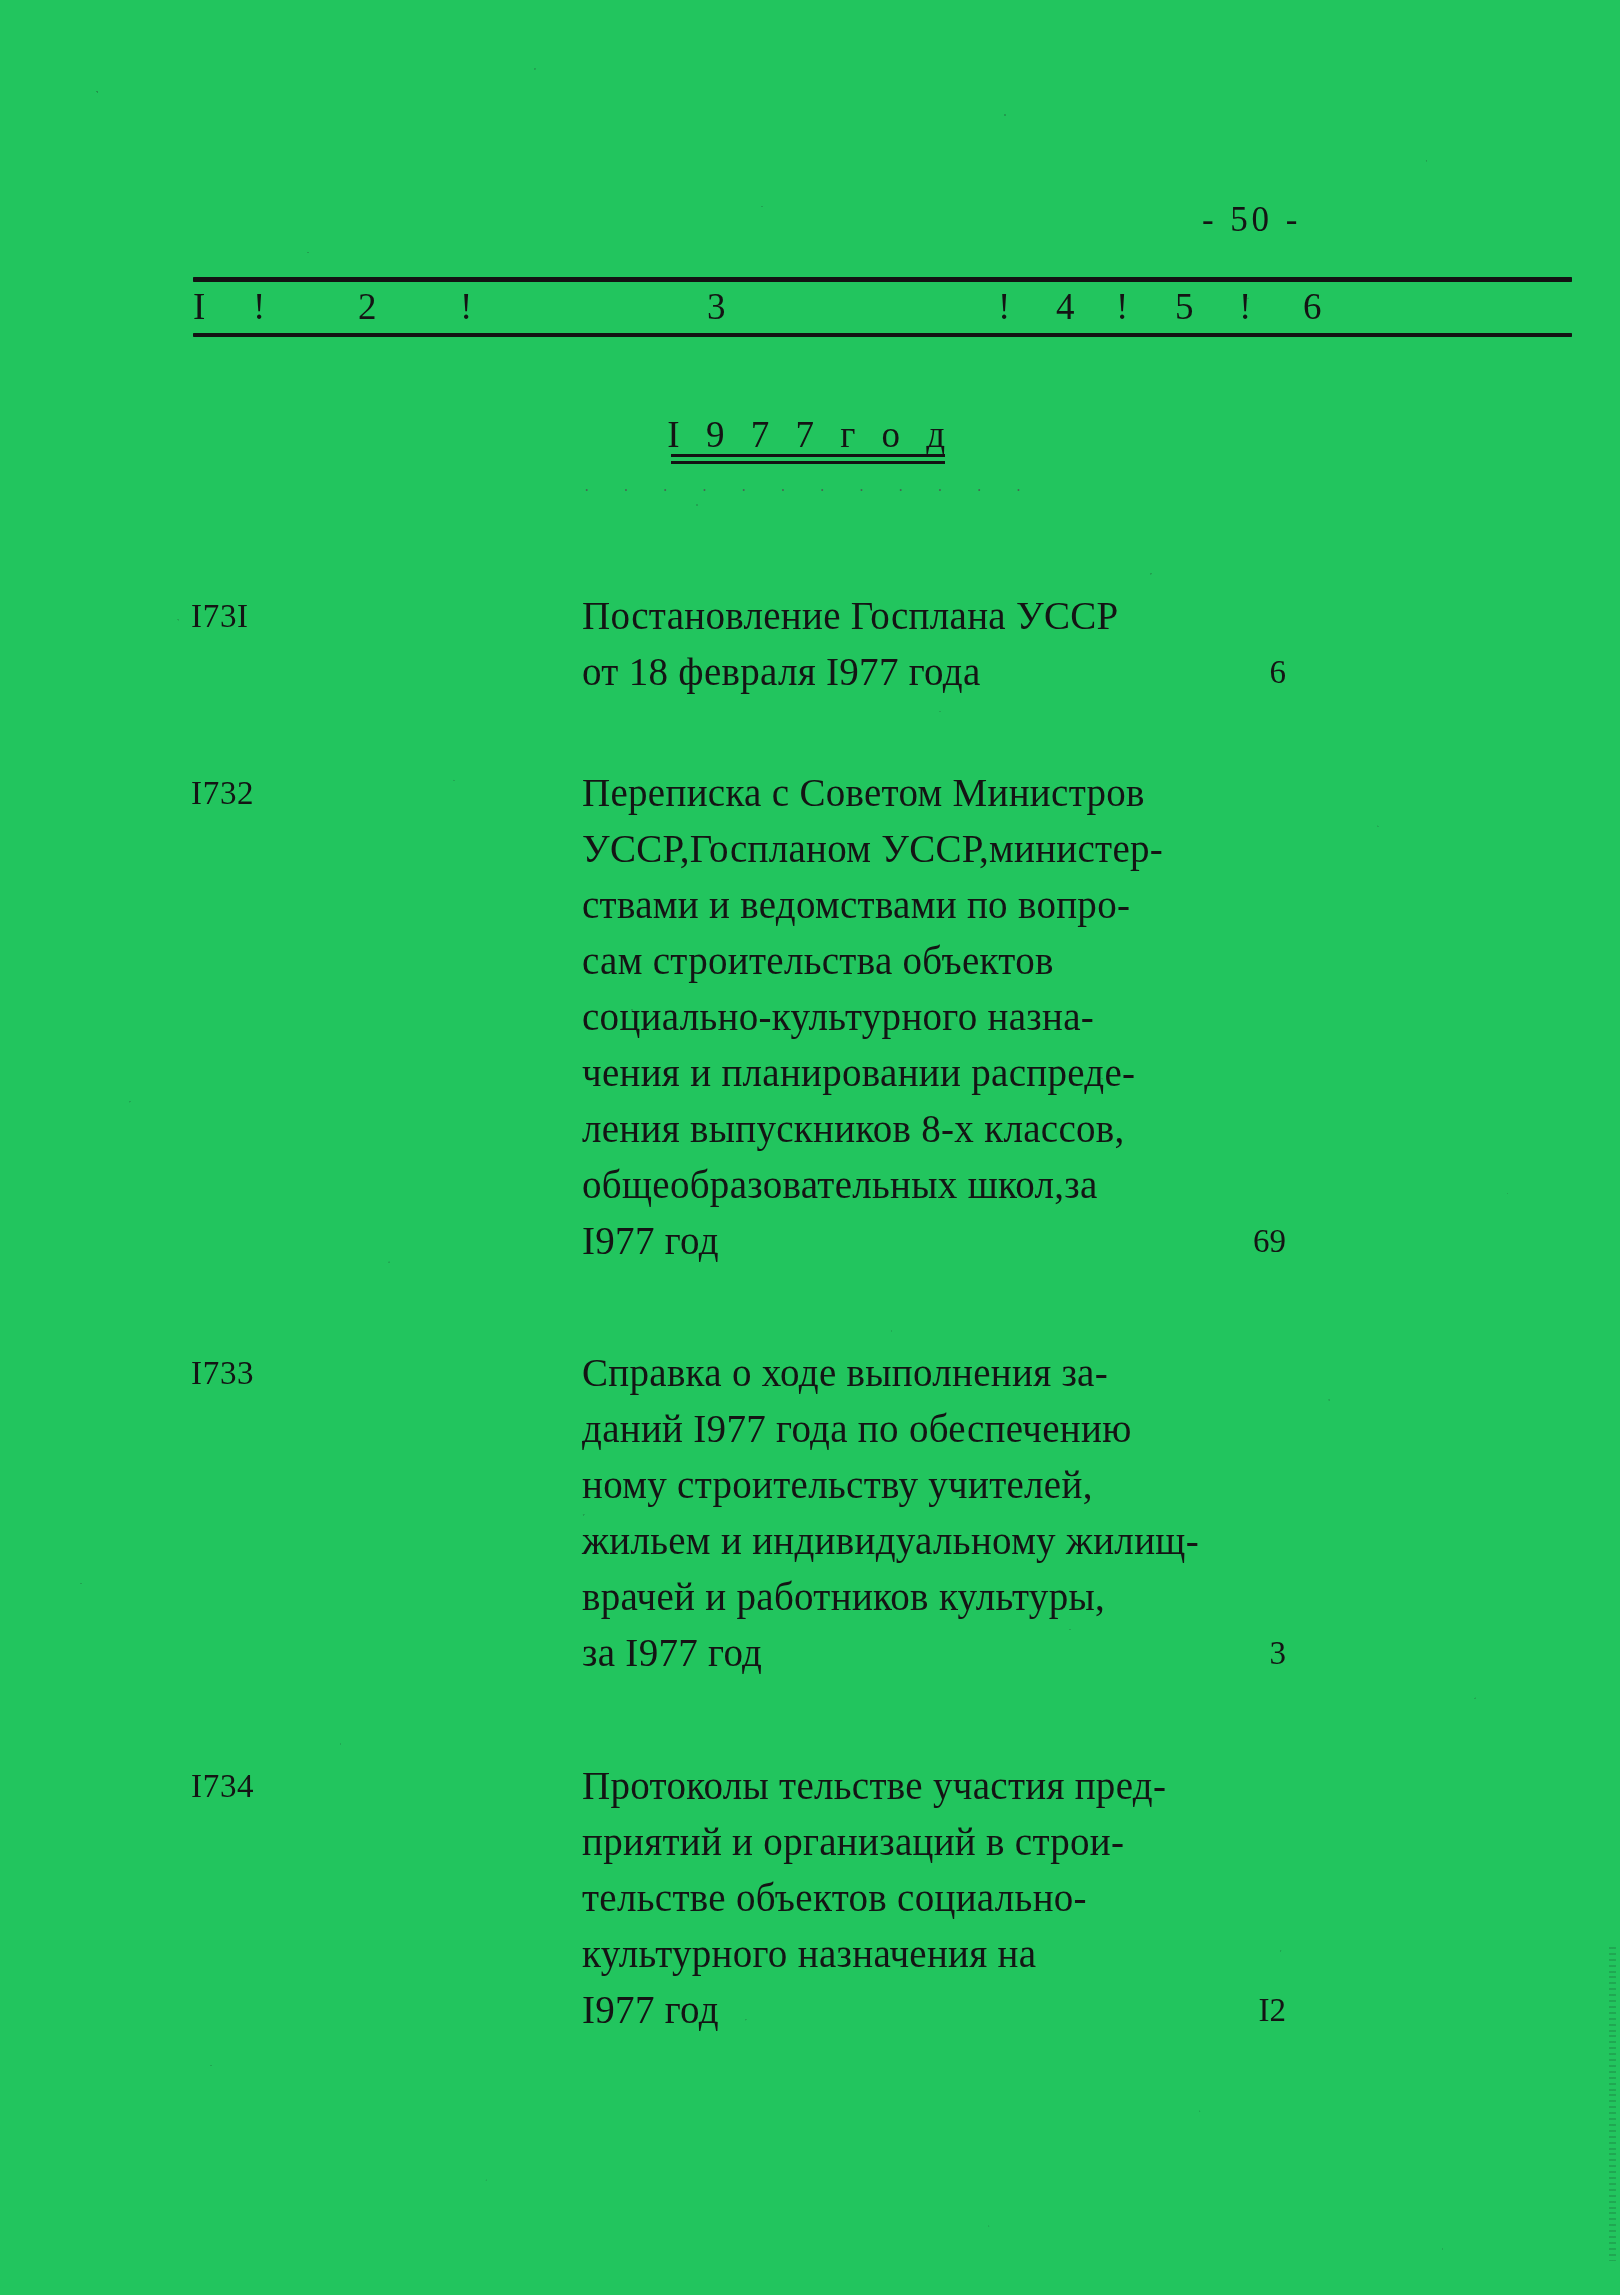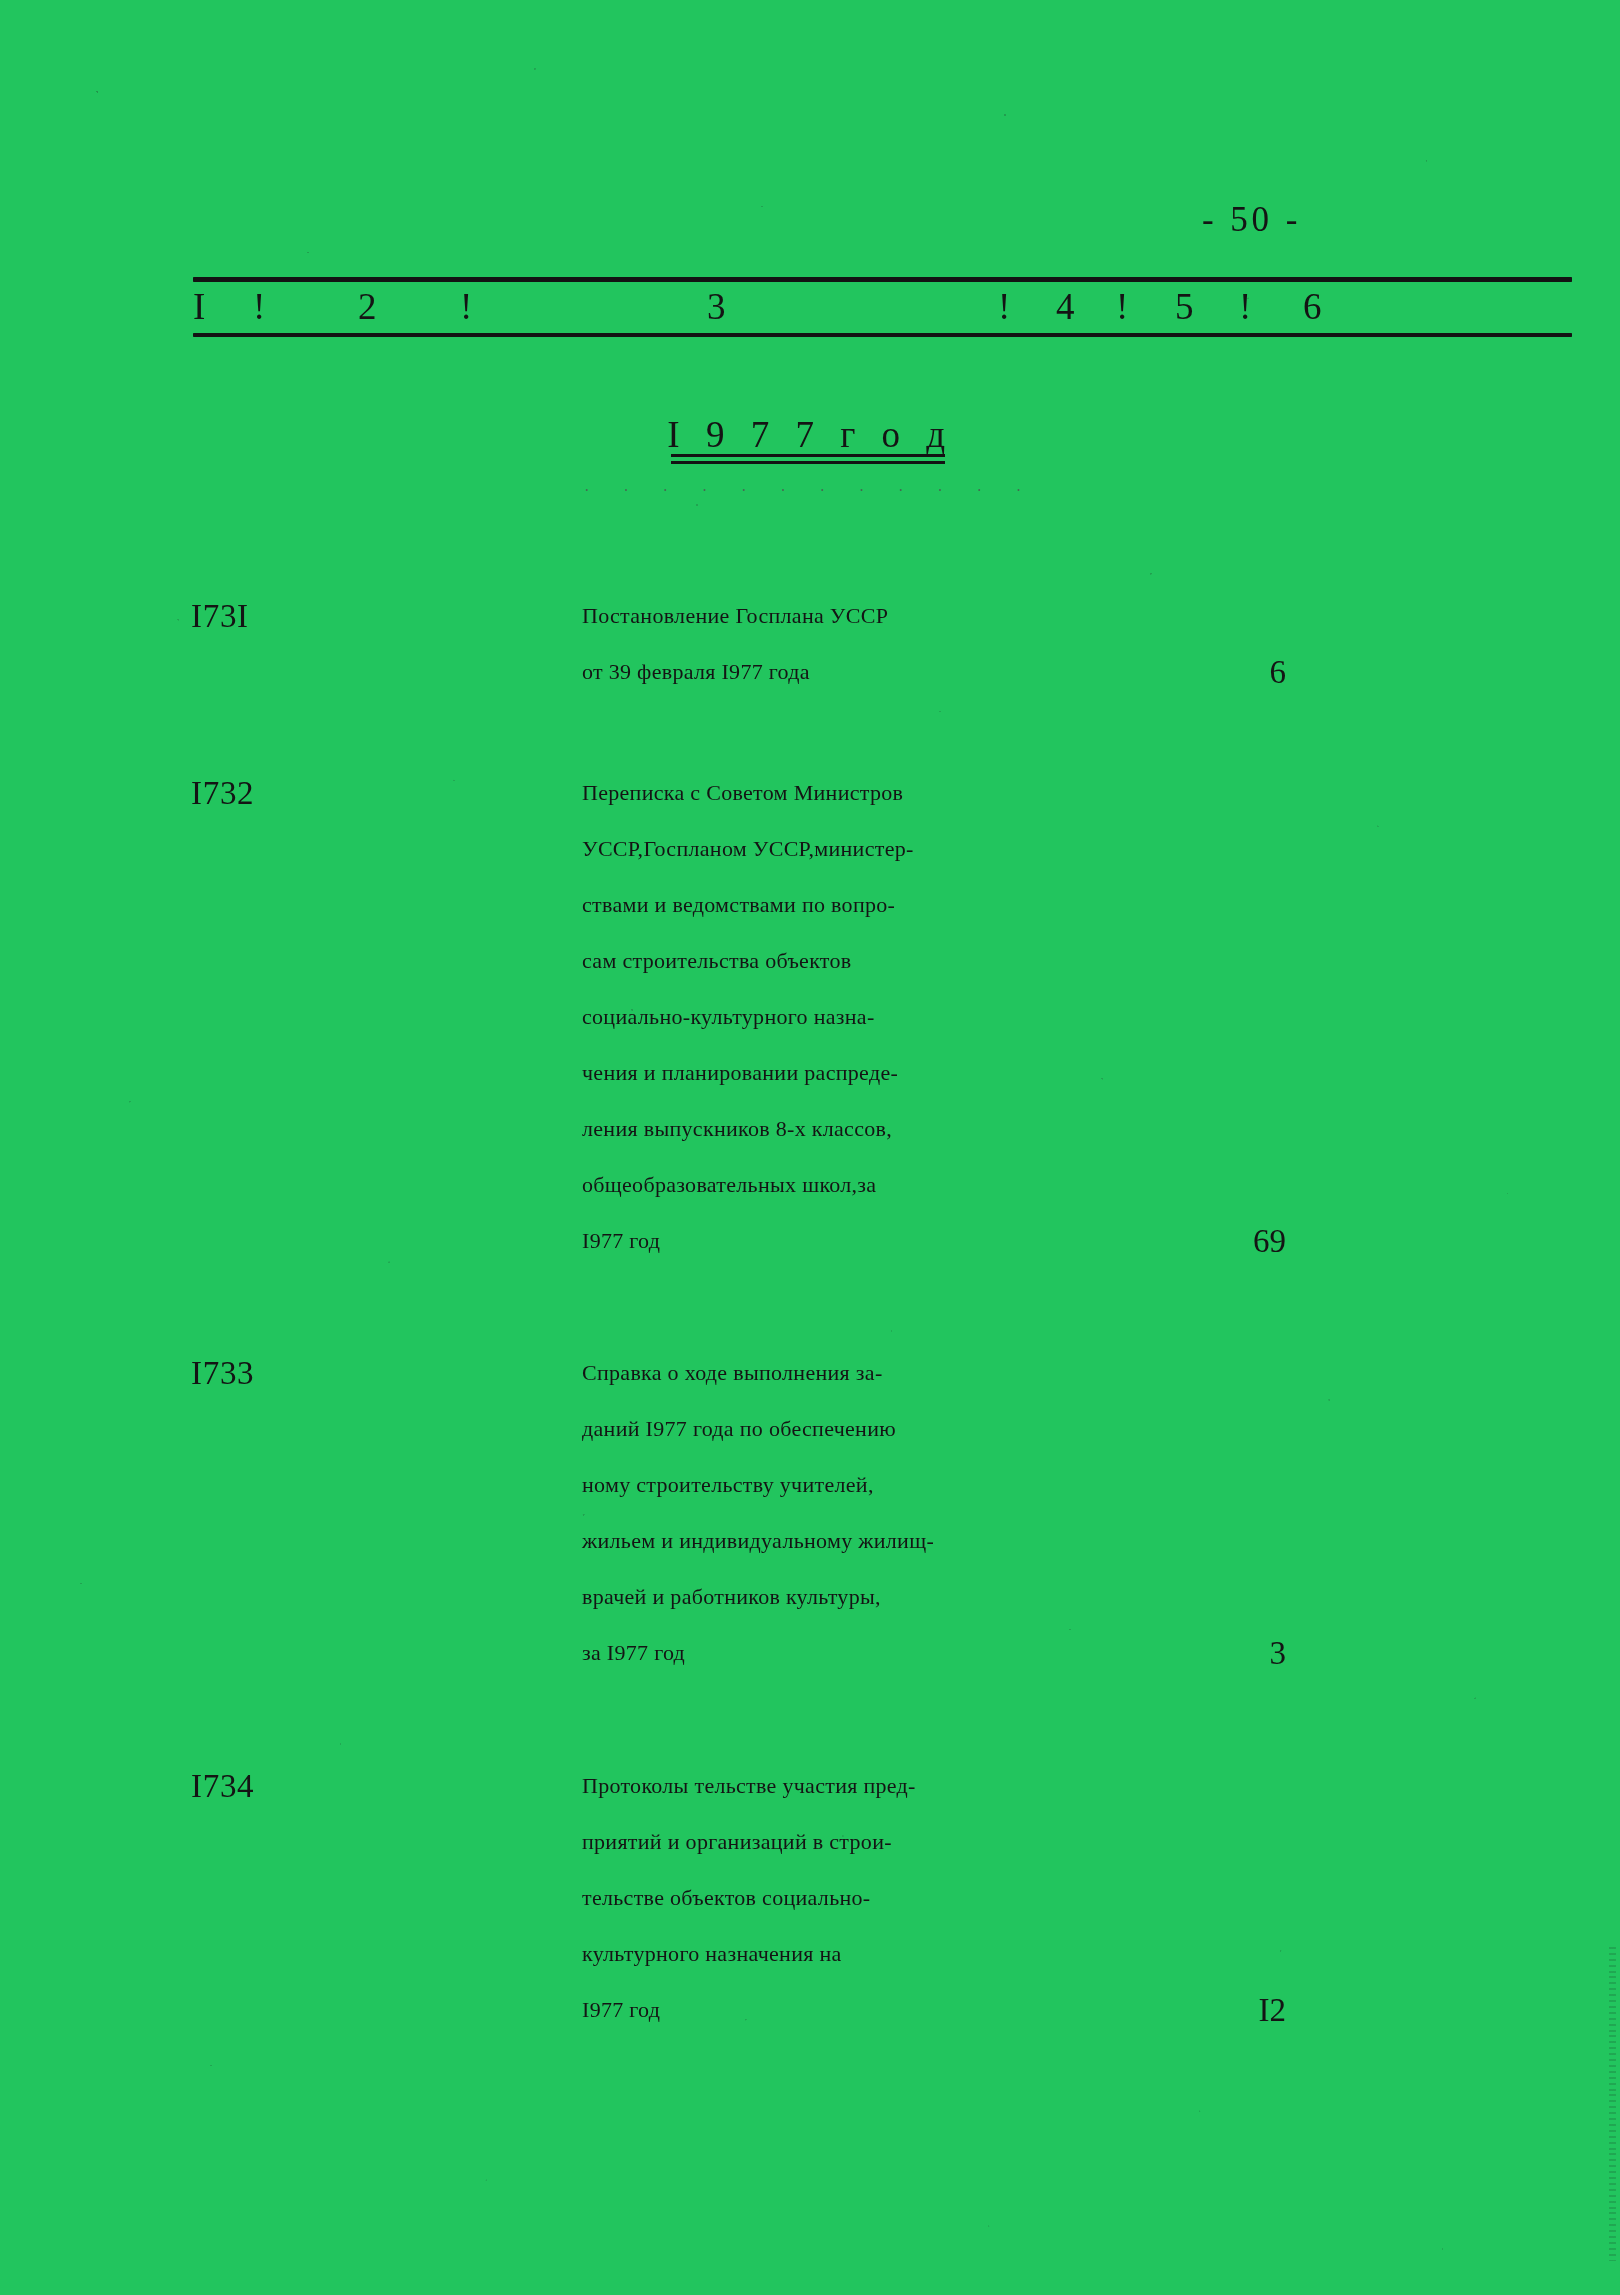--- a/index.html
+++ b/index.html
@@ -149,21 +149,21 @@
     left: 191px;
     top: 0;
     font-size: 33px;
     line-height: 56px;
     letter-spacing: 0.7px;
     white-space: nowrap;
   }
   .entry-title {
     margin-left: 582px;
     margin-right: 196px;
-    font-size: 22px;
+    font-size: 39px;
     line-height: 56px;
     letter-spacing: 0.3px;
   }
   .entry-title .ln {
     display: block;
     white-space: pre;
   }
   .entry-pages {
     position: absolute;
     right: 175px;
@@ -219,21 +219,21 @@
   <div class="year-block">
     <div class="year-title">I 9 7 7  г о д</div>
     <div class="year-dots">. . . . . . . . . . . .</div>
   </div>
 
   <div class="entries" id="entry-list">
       <div class="entry" style="margin-top: 0px;">
         <div class="entry-num">I73I</div>
         <div class="entry-title">
           <span class="ln">Постановление Госплана УССР</span>
-          <span class="ln">от 39 февраля I977 года</span>
+          <span class="ln">от 18 февраля I977 года</span>
         </div>
         <div class="entry-pages">6</div>
       </div>
       <div class="entry" style="margin-top: 65px;">
         <div class="entry-num">I732</div>
         <div class="entry-title">
           <span class="ln">Переписка с Советом Министров</span>
           <span class="ln">УССР,Госпланом УССР,министер-</span>
           <span class="ln">ствами и ведомствами по вопро-</span>
           <span class="ln">сам строительства объектов</span>

